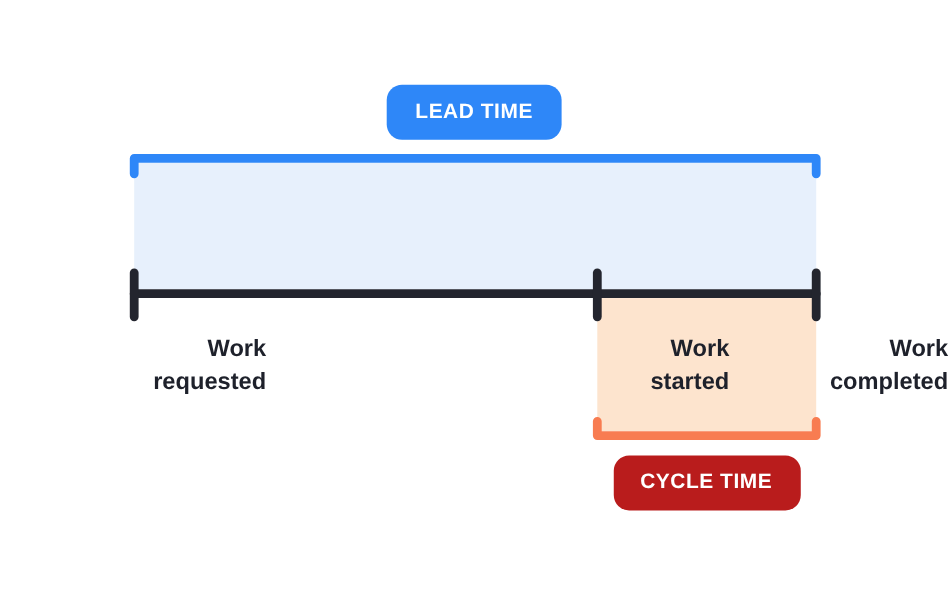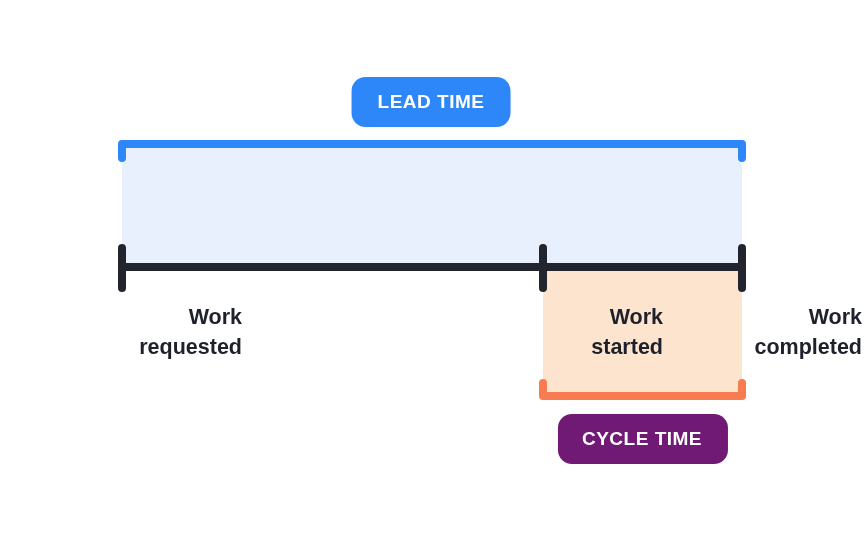--- a/index.html
+++ b/index.html
@@ -65,21 +65,21 @@
 
     <line x1="122" y1="267" x2="742" y2="267" stroke-width="8" stroke-linecap="round" stroke="#23252E"></line>
 
     <line x1="122" y1="248" x2="122" y2="288" stroke-width="8" stroke-linecap="round" stroke="#23252E"></line>
     <line x1="543" y1="248" x2="543" y2="288" stroke-width="8" stroke-linecap="round" stroke="#23252E"></line>
     <line x1="742" y1="248" x2="742" y2="288" stroke-width="8" stroke-linecap="round" stroke="#23252E"></line>
   </svg>
 
   <div class="badge badge-lead" style="background-color: rgb(46, 135, 248);">LEAD TIME</div>
 
-  <div class="badge badge-cycle" style="background-color: #701a75; padding-left: 24px;">CYCLE TIME</div>
+  <div class="badge badge-cycle" style="background-color: #b91c1c; padding-left: 24px;">CYCLE TIME</div>
 
   <div class="milestone-label milestone-requested" style="color: rgb(30, 33, 43);">Work
 requested</div>
 
   <div class="milestone-label milestone-started" style="color: rgb(30, 33, 43);">Work
 started</div>
 
   <div class="milestone-label milestone-completed" style="color: rgb(30, 33, 43);">Work
 completed</div>
 

